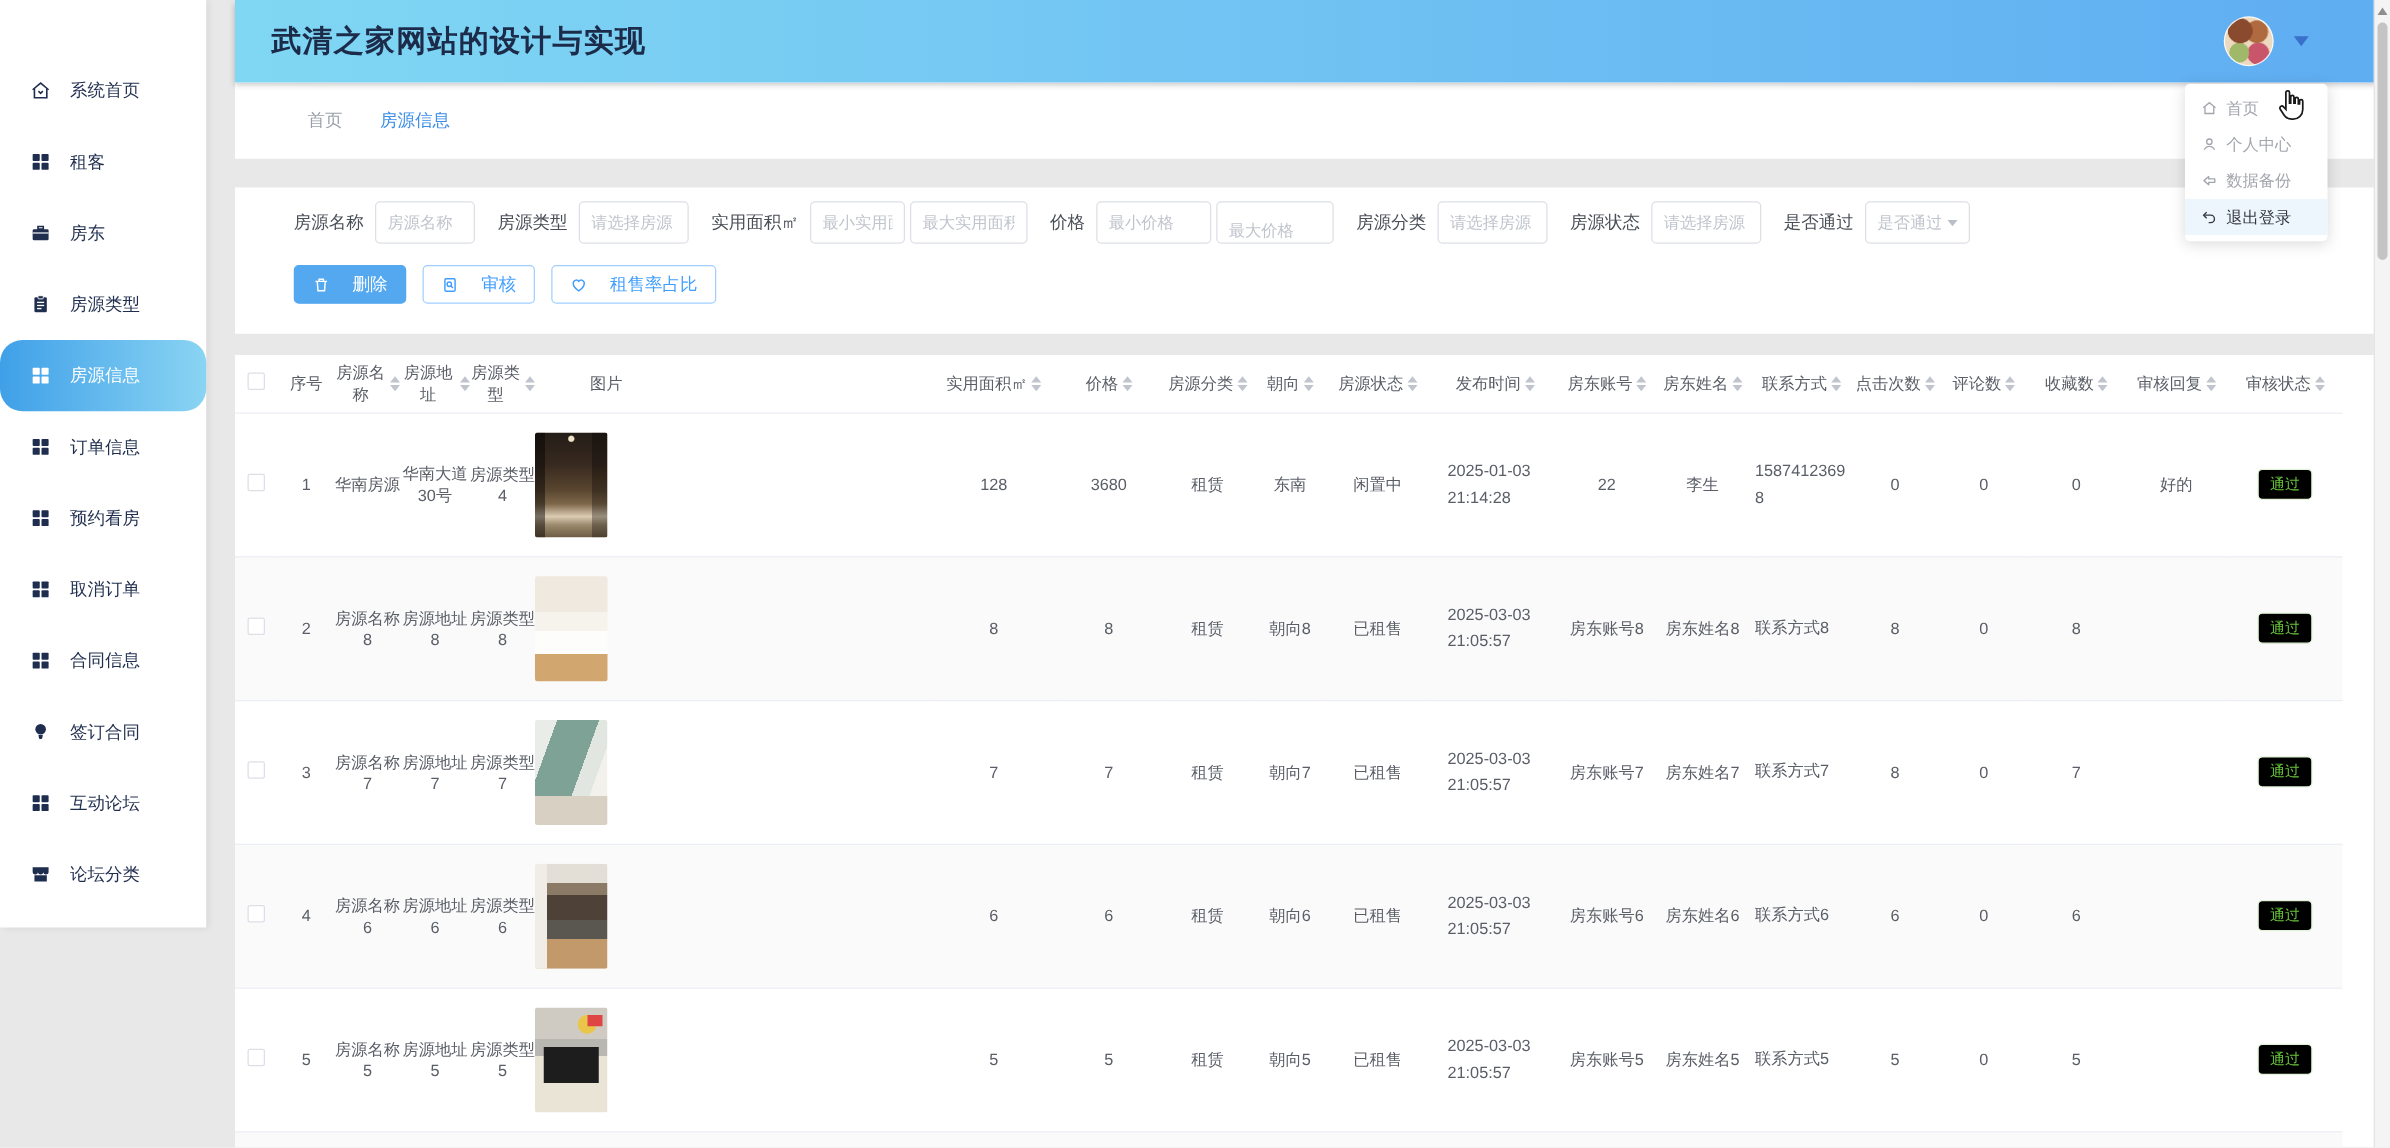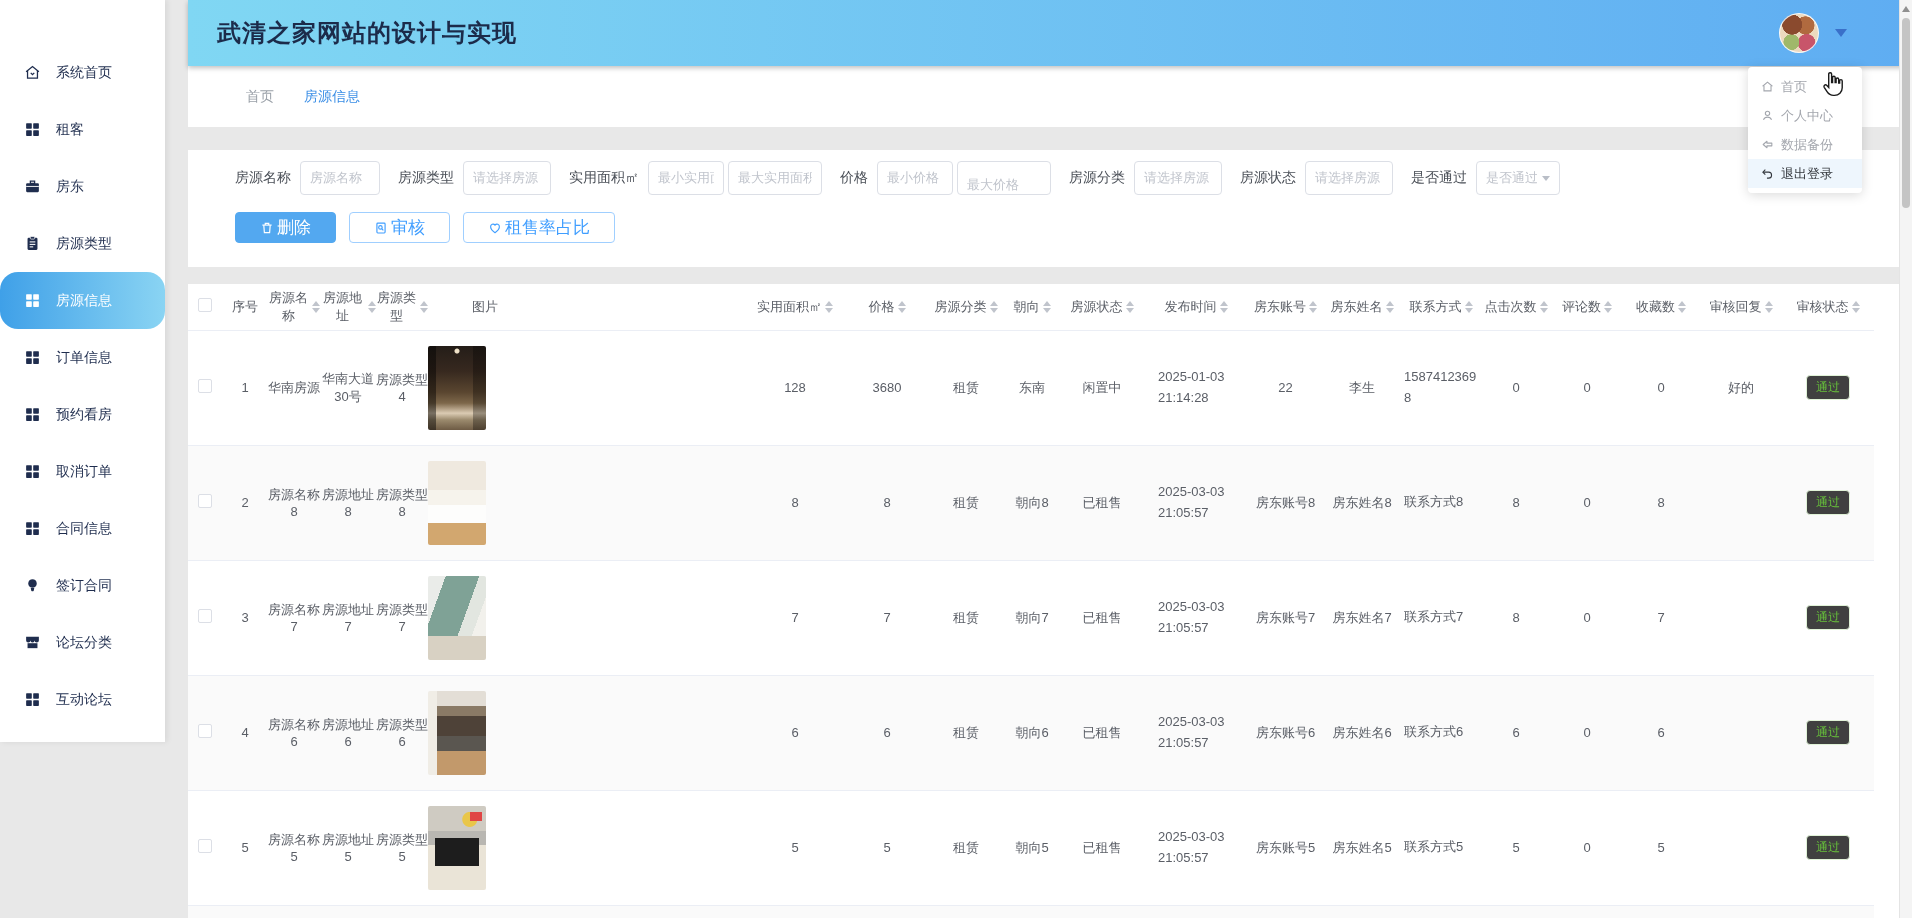--- a/index.html
+++ b/index.html
@@ -44,22 +44,22 @@
   .filter-row { display:flex; align-items:center; flex-wrap:nowrap; }
   .f-label { font-size:14px; color:#4a4f57; margin:0 9px 0 14px; white-space:nowrap; }
   .f-label:first-child { margin-left:0; }
   .f-ctrl { height:34px; border:1px solid #dcdfe6; border-radius:4px; background:#fff;
     font-size:13px; color:#c0c4cc; display:flex; align-items:center; padding:0 9px;
     margin-right:4px; white-space:nowrap; overflow:hidden; cursor:pointer; position:relative; }
   .f-ctrl .ph { overflow:hidden; white-space:nowrap; flex:1; }
   .sel-caret { width:0; height:0; border-left:4px solid transparent; border-right:4px solid transparent;
     border-top:5px solid #b9bec7; margin-left:5px; flex:0 0 auto; }
   .btn-row { display:flex; gap:13px; margin-top:17px; }
-  .btn { height:31px; border-radius:4px; font-size:17px; display:inline-flex;
-    align-items:center; gap:3px; padding:0 24px; cursor:pointer; }
+  .btn { height:31px; border-radius:4px; font-size:14px; display:inline-flex;
+    align-items:center; gap:18px; padding:0 14px; cursor:pointer; }
   .btn .b-icon { width:14px; height:14px; display:inline-flex; }
   .btn .b-icon svg { width:100%; height:100%; }
   .btn.primary { background:#53a8f0; color:#fff; border:1px solid #53a8f0; }
   .btn.outline { background:#fff; color:#409eff; border:1px solid #a0cfff; }
 
   
   .panel-b { margin-top:17px; background:#fff; height:634px; overflow:hidden; }
   table { border-collapse:collapse; table-layout:fixed; width:1686px; }
   th, td { font-weight:normal; font-size:13px; color:#5a5e66; text-align:center;
     vertical-align:middle; padding:0; }
@@ -69,21 +69,21 @@
   .th-inner { display:inline-flex; align-items:center; gap:3px; }
   .sort { display:inline-flex; flex-direction:column; gap:2px; cursor:pointer; }
   .sort i { display:block; width:0; height:0; border-left:4px solid transparent;
     border-right:4px solid transparent; }
   .sort .up { border-bottom:5px solid #c0c4cc; }
   .sort .dn { border-top:5px solid #c0c4cc; }
   .cbx { display:inline-block; width:14px; height:14px; border:1px solid #dcdfe6;
     border-radius:2px; background:#fff; cursor:pointer; }
   .cell-wrap { display:inline-block; word-break:break-all; line-height:1.55; text-align:left; }
   .w76 { width:76px; } .w74 { width:74px; }
-  .badge { display:inline-block; background:#404040; color:#67c23a; border:1px solid #e1f3d8;
+  .badge { display:inline-block; background:#000000; color:#67c23a; border:1px solid #e1f3d8;
     border-radius:4px; font-size:12px; padding:3px 9px; }
   td.img-cell { text-align:left; }
   th.img-th { text-align:left; padding-left:44px; }
   .photo { width:58px; height:84px; border-radius:2px; display:inline-block; vertical-align:middle; }
   .photo-1 { background:
       linear-gradient(90deg, rgba(0,0,0,.45) 0 14%, transparent 14% 78%, rgba(0,0,0,.3) 78% 100%),
       radial-gradient(circle at 50% 6%, #efe2c8 0 2px, transparent 3px),
       linear-gradient(180deg,#241d18 0%,#37291f 30%,#5a4630 55%,#7d674a 68%,#dbcbb3 80%,#9b8a6d 88%,#6e5b44 100%); }
   .photo-2 { background:
       linear-gradient(180deg,#efe9df 0 34%,#f6f3ec 34% 52%,#fdfdfc 52% 74%,#d2a76f 74% 100%); }
@@ -229,36 +229,36 @@
           <svg viewBox="0 0 24 24" fill="currentColor">
             <circle cx="12" cy="9" r="6"></circle>
             <path d="M9.5 15.5h5l-.7 3.6a1 1 0 0 1-1 .9h-1.6a1 1 0 0 1-1-.9z"></path>
           </svg>
         </span>
         <span>签订合同</span>
       </div>
       <div class="side-item">
         <span class="s-icon">
           <svg viewBox="0 0 24 24" fill="currentColor">
-            <path d="M3 4h18v5a3 3 0 0 1-3 3 3 3 0 0 1-3-3 3 3 0 0 1-6 0 3 3 0 0 1-3 3 3 3 0 0 1-3-3z"></path>
-            <path d="M5 13h14v7H5z"></path>
-          </svg>
-        </span>
-        <span>论坛分类</span>
-      </div>
-      <div class="side-item">
-        <span class="s-icon">
-          <svg viewBox="0 0 24 24" fill="currentColor">
             <rect x="3" y="3" width="8" height="8" rx="1"></rect>
             <rect x="13" y="3" width="8" height="8" rx="1"></rect>
             <rect x="3" y="13" width="8" height="8" rx="1"></rect>
             <rect x="13" y="13" width="8" height="8" rx="1"></rect>
           </svg>
         </span>
         <span>互动论坛</span>
+      </div>
+      <div class="side-item">
+        <span class="s-icon">
+          <svg viewBox="0 0 24 24" fill="currentColor">
+            <path d="M3 4h18v5a3 3 0 0 1-3 3 3 3 0 0 1-3-3 3 3 0 0 1-6 0 3 3 0 0 1-3 3 3 3 0 0 1-3-3z"></path>
+            <path d="M5 13h14v7H5z"></path>
+          </svg>
+        </span>
+        <span>论坛分类</span>
       </div>
     </div>
 
   <div class="main">
     <div class="app-header">
       <div class="app-title">武清之家网站的设计与实现</div>
       <div class="avatar"></div>
       <div class="hdr-caret"></div>
     </div>
 
@@ -278,21 +278,21 @@
             <span class="ph">请选择房源</span>
           </div>
           <span class="f-label">实用面积㎡</span>
           <div class="f-ctrl" style="width: 76px;">
             <span class="ph">最小实用面积</span>
           </div>
           <div class="f-ctrl" style="width: 94px;">
             <span class="ph">最大实用面积㎡</span>
           </div>
           <span class="f-label">价格</span>
-          <div class="f-ctrl" style="width: 76px;">
+          <div class="f-ctrl" style="width: 92px;">
             <span class="ph">最小价格</span>
           </div>
           <div class="f-ctrl" style="width: 94px; align-items: flex-end;">
             <span class="ph">最大价格</span>
           </div>
           <span class="f-label">房源分类</span>
           <div class="f-ctrl" style="width: 88px;">
             <span class="ph">请选择房源</span>
           </div>
           <span class="f-label">房源状态</span>

